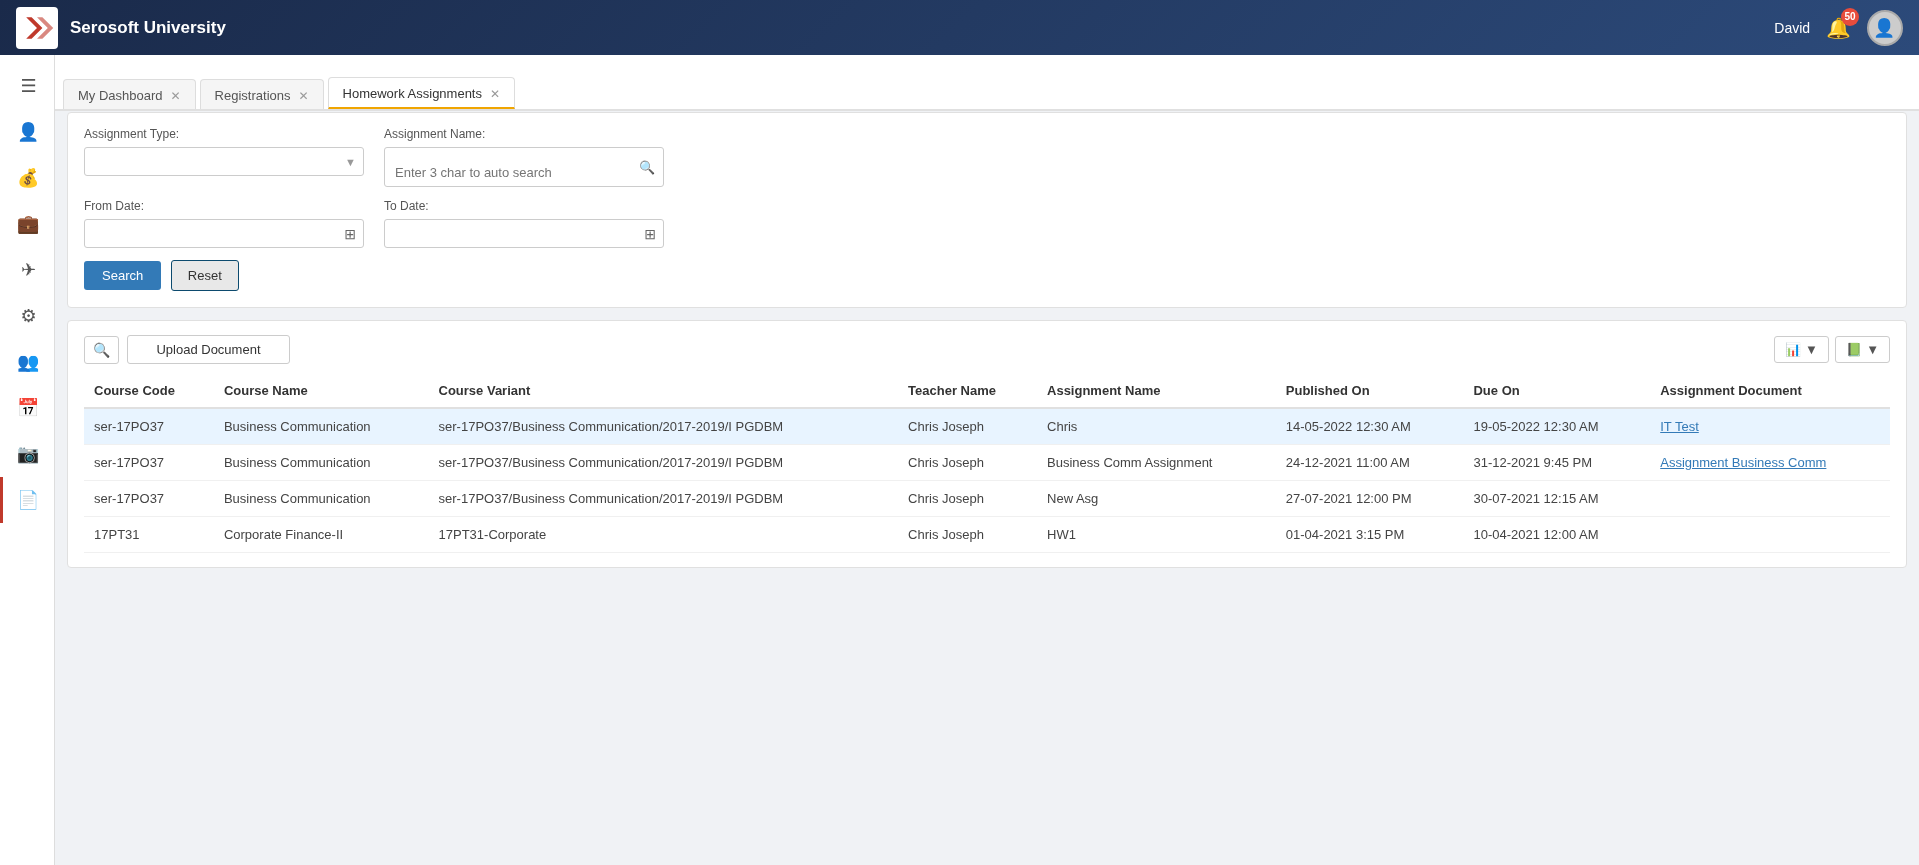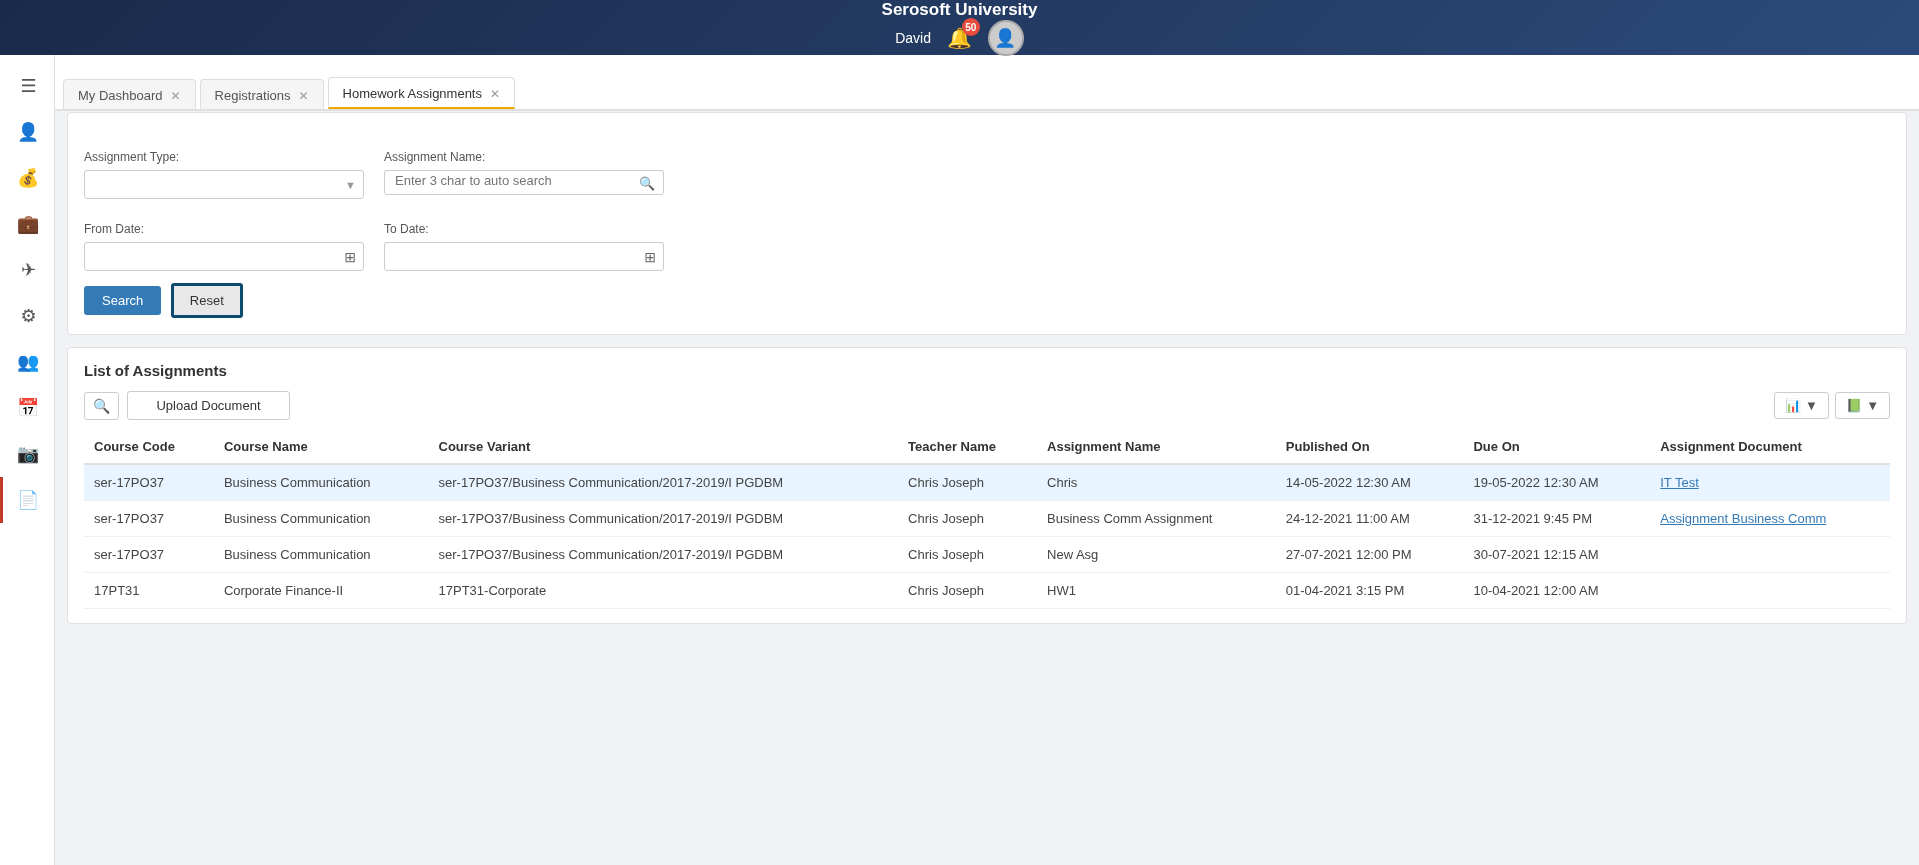--- a/index.html
+++ b/index.html
@@ -9,21 +9,20 @@
     .navbar {
       background: linear-gradient(135deg, #1a2a4a 0%, #2c4a7a 100%);
       height: 55px;
       display: flex;
       align-items: center;
       padding: 0 16px;
       color: white;
       position: fixed;
       top: 0; left: 0; right: 0;
       z-index: 100;
-      flex-direction: column;
     }
     .navbar-logo {
       width: 42px; height: 42px;
       background: white;
       border-radius: 4px;
       display: flex; align-items: center; justify-content: center;
       margin-right: 12px;
       overflow: hidden;
     }
     .logo-svg { width: 36px; height: 36px; }
@@ -119,21 +118,20 @@
       background: white;
       border-radius: 4px;
       padding: 14px 16px 16px;
       margin-bottom: 12px;
       border: 1px solid #e0e0e0;
     }
     .filter-row {
       display: flex;
       gap: 20px;
       margin-bottom: 12px;
-      margin-top: 23px;
     }
     .filter-group {
       display: flex;
       flex-direction: column;
       gap: 4px;
       flex: 1;
       max-width: 280px;
     }
     .filter-label { font-size: 12px; color: #555; margin-bottom: 2px; }
     .select-wrapper {
@@ -145,21 +143,21 @@
       background: white; font-size: 13px;
       appearance: none; outline: none;
       color: #333;
     }
     .select-arrow {
       position: absolute; right: 8px; top: 50%; transform: translateY(-50%);
       color: #999; font-size: 11px; pointer-events: none;
     }
     .search-wrapper { position: relative; }
     .search-wrapper input {
-      width: 100%; padding: 2px 32px 6px 10px;
+      width: 100%; padding: 17px 32px 6px 10px;
       border: 1px solid #ccc; border-radius: 3px;
       font-size: 13px; outline: none;
     }
     .search-icon-inside {
       position: absolute; right: 8px; top: 50%; transform: translateY(-50%);
       color: #999; font-size: 13px;
     }
     .date-wrapper { position: relative; }
     .date-wrapper input {
       width: 100%; padding: 6px 32px 6px 10px;
@@ -171,21 +169,21 @@
       color: #666; font-size: 14px;
     }
     .btn-search {
       background: #337ab7; color: white;
       border: none; border-radius: 3px;
       padding: 7px 18px; font-size: 13px;
       cursor: pointer; margin-right: 6px;
     }
     .btn-reset {
       background: #e8e8e8; color: #333;
-      border: 3px solid #0c4a6e; border-radius: 3px;
+      border: 1px solid #0c4a6e; border-radius: 3px;
       padding: 7px 16px; font-size: 13px;
       cursor: pointer;
     }
 
     
     .list-section {
       background: white;
       border-radius: 4px;
       border: 1px solid #e0e0e0;
       padding: 14px 16px;
@@ -348,21 +346,20 @@
         </div>
       </div>
     </div>
     <div>
       <button class="btn-search">Search</button>
       <button class="btn-reset">Reset</button>
     </div>
   </div>
 
   <div class="list-section">
-    <div class="list-title">List of Assignments</div>
     <div class="list-toolbar">
       <div class="list-toolbar-left">
         <button class="btn-icon">
           <span>🔍</span>
         </button>
         <button class="btn-upload">Upload Document</button>
       </div>
       <div class="list-toolbar-right">
         <button class="btn-export">
           <span style="color:#c0392b;">📊</span>

